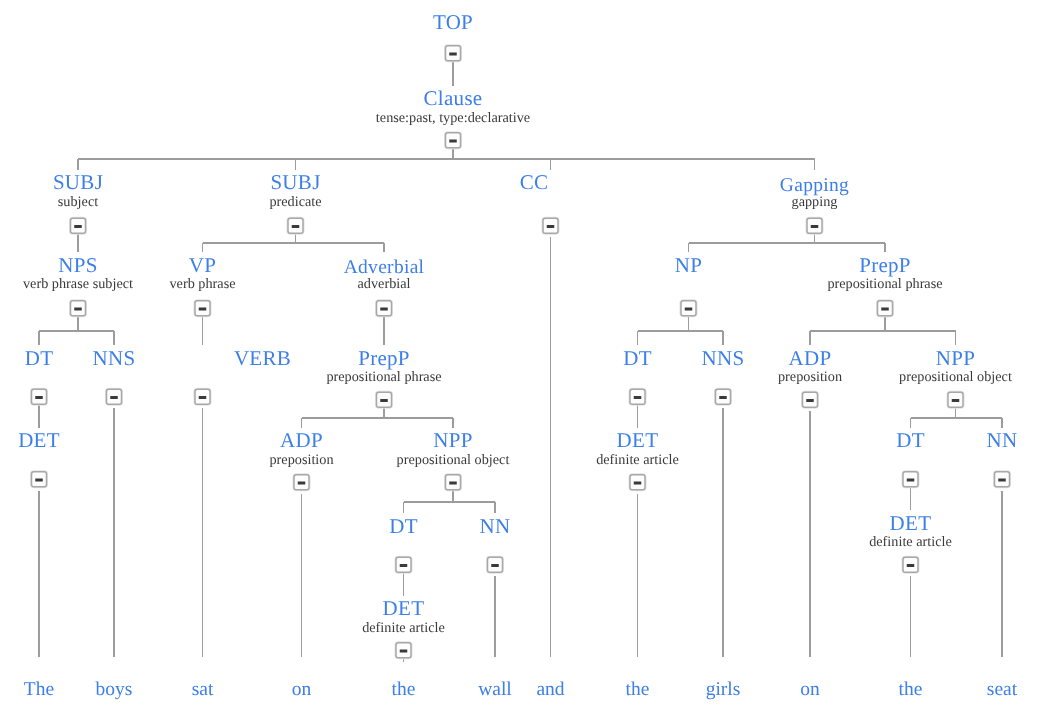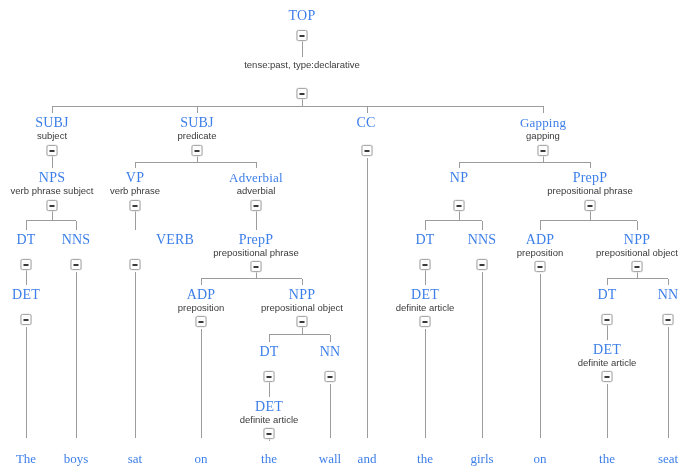--- a/index.html
+++ b/index.html
@@ -11,21 +11,21 @@
   svg.lines{position:absolute;left:0;top:0;width:697px;height:476px;pointer-events:none;}
 
   .node{position:absolute;transform:translateX(-50%);text-align:center;white-space:nowrap;}
   .node .label{
     color:#3d7fe8;font-size:14px;line-height:15px;letter-spacing:.2px;
     font-family:"Liberation Serif", serif;
   }
   .node.small .label{font-size:13px;}
   .node .sub{
     color:#3a3a3a;font-size:9.5px;line-height:11px;
-    font-family:Liberation Sans, sans-serif;
+    font-family:Liberation Serif, serif;
   }
   .node .word{
     color:#3d7fe8;font-size:13px;line-height:14px;
     font-family:"Liberation Serif", serif;
   }
   .toggle{
     position:absolute;transform:translate(-50%,0);
     width:11px;height:11px;box-sizing:border-box;
     border:1px solid #a8a8a8;border-radius:2px;background:#fdfdfd;
     box-shadow:0 0 0 .5px #e4e4e4;
@@ -99,34 +99,35 @@
       <line x1="540" y1="274" x2="540" y2="438" stroke="#9c9c9c" stroke-width="1" shape-rendering="crispEdges"></line>
       <line x1="607" y1="384" x2="607" y2="438" stroke="#9c9c9c" stroke-width="1" shape-rendering="crispEdges"></line>
       <line x1="668" y1="327" x2="668" y2="438" stroke="#9c9c9c" stroke-width="1" shape-rendering="crispEdges"></line>
     </svg>
   <div id="nodes-layer">
       <div class="node" style="left: 302px; top: 8px;">
         <div class="label">TOP</div>
       </div>
       <div class="toggle" style="left: 302px; top: 30px;"></div>
       <div class="node" style="left: 302px; top: 59px;">
+        <div class="label">Clause</div>
         <div class="sub">tense:past, type:declarative</div>
       </div>
       <div class="toggle" style="left: 302px; top: 88px;"></div>
       <div class="node" style="left: 52px; top: 115px;">
         <div class="label">SUBJ</div>
         <div class="sub">subject</div>
       </div>
       <div class="toggle" style="left: 52px; top: 145px;"></div>
       <div class="node" style="left: 197px; top: 115px;">
         <div class="label">SUBJ</div>
         <div class="sub">predicate</div>
       </div>
       <div class="toggle" style="left: 197px; top: 145px;"></div>
-      <div class="node" style="left: 366px; top: 115px;">
+      <div class="node" style="left: 356px; top: 115px;">
         <div class="label">CC</div>
       </div>
       <div class="toggle" style="left: 367px; top: 145px;"></div>
       <div class="node small" style="left: 543px; top: 115px;">
         <div class="label">Gapping</div>
         <div class="sub">gapping</div>
       </div>
       <div class="toggle" style="left: 543px; top: 145px;"></div>
       <div class="node" style="left: 52px; top: 170px;">
         <div class="label">NPS</div>

